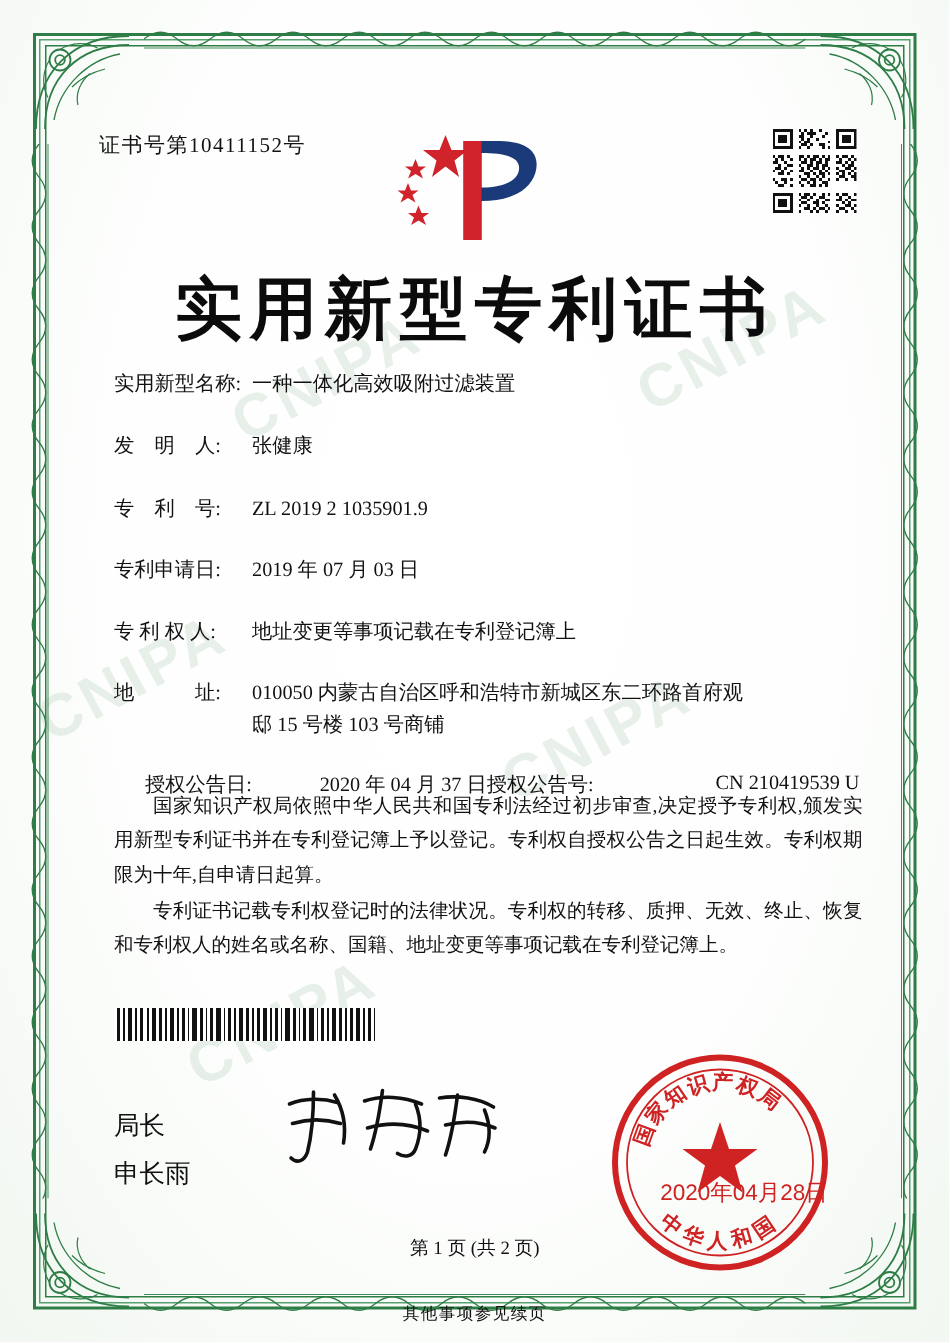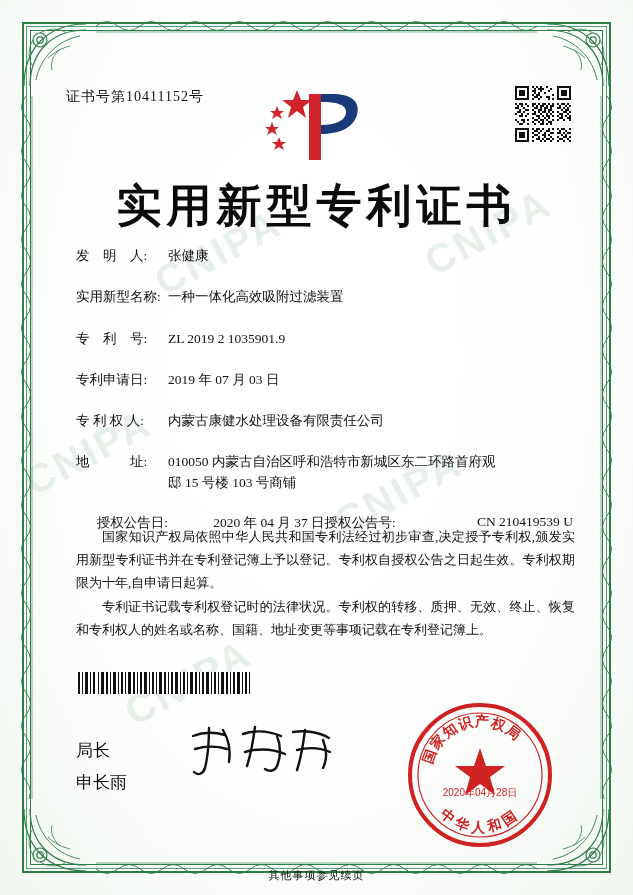--- a/index.html
+++ b/index.html
@@ -141,23 +141,23 @@
   }
   .sig-hand svg{display:block;width:100%;height:100%;}
 
   
   .seal{
     position:absolute;right:78px;top:700px;
     width:150px;height:150px;
   }
   .seal svg{display:block;width:100%;height:100%;}
   .seal-date{
-    position:absolute;right:83px;top:786px;
+    position:absolute;right:67px;top:786px;
     width:140px;text-align:center;
-    color:#cf2222;font-size:10px;
+    color:#cf2222;font-size:15px;
     font-family:"Liberation Sans",sans-serif;
     letter-spacing:0px;
   }
 
   
   .page-num{
     position:absolute;left:0;right:0;top:824px;
     text-align:center;font-size:12.5px;color:#111;
   }
   .footnote{
@@ -320,38 +320,38 @@
       <path d="M52 6 L52 72 L64 72 L64 46 C82 46 96 40 100 27 C104 12 92 6 76 6 Z" fill="#1b3a7a"></path>
       <path d="M64 14 L64 37 C78 37 88 33 89 25 C90 16 78 14 64 14 Z" fill="#fff"></path>
       <polygon points="52,6 64,6 64,72 52,72" fill="#d0232b"></polygon>
     </svg>
   </div>
 
   <div class="main-title">实用新型专利证书</div>
 
   <div class="fields">
     <div class="row">
+      <div class="lbl">实用新型名称:</div>
+      <div class="val">一种一体化高效吸附过滤装置</div>
+    </div>
+    <div class="row">
       <div class="lbl">发　明　人:</div>
       <div class="val">张健康</div>
     </div>
     <div class="row">
-      <div class="lbl">实用新型名称:</div>
-      <div class="val">一种一体化高效吸附过滤装置</div>
-    </div>
-    <div class="row">
       <div class="lbl">专　利　号:</div>
       <div class="val">ZL 2019 2 1035901.9</div>
     </div>
     <div class="row">
       <div class="lbl">专利申请日:</div>
       <div class="val">2019 年 07 月 03 日</div>
     </div>
     <div class="row">
       <div class="lbl">专 利 权 人:</div>
-      <div class="val">内蒙古康健水处理设备有限责任公司</div>
+      <div class="val">地址变更等事项记载在专利登记簿上</div>
     </div>
     <div class="row">
       <div class="lbl">地　　　址:</div>
       <div class="val">
         <span>010050 内蒙古自治区呼和浩特市新城区东二环路首府观</span>
         <span class="l2">邸 15 号楼 103 号商铺</span>
       </div>
     </div>
     <div class="row-split">
       <div class="half">
@@ -462,15 +462,16 @@
         <text x="75" y="132" text-anchor="middle" transform="rotate(-34 75 75)">国</text>
         <text x="75" y="132" text-anchor="middle" transform="rotate(-16 75 75)">和</text>
         <text x="75" y="132" text-anchor="middle" transform="rotate(2 75 75)">人</text>
         <text x="75" y="132" text-anchor="middle" transform="rotate(20 75 75)">华</text>
         <text x="75" y="132" text-anchor="middle" transform="rotate(38 75 75)">中</text>
       </g>
     </svg>
   </div>
   <div class="seal-date">2020年04月28日</div>
 
+  <div class="page-num">第 1 页 (共 2 页)</div>
   <div class="footnote">其他事项参见续页</div>
 
 </div>
 
 </body></html>

